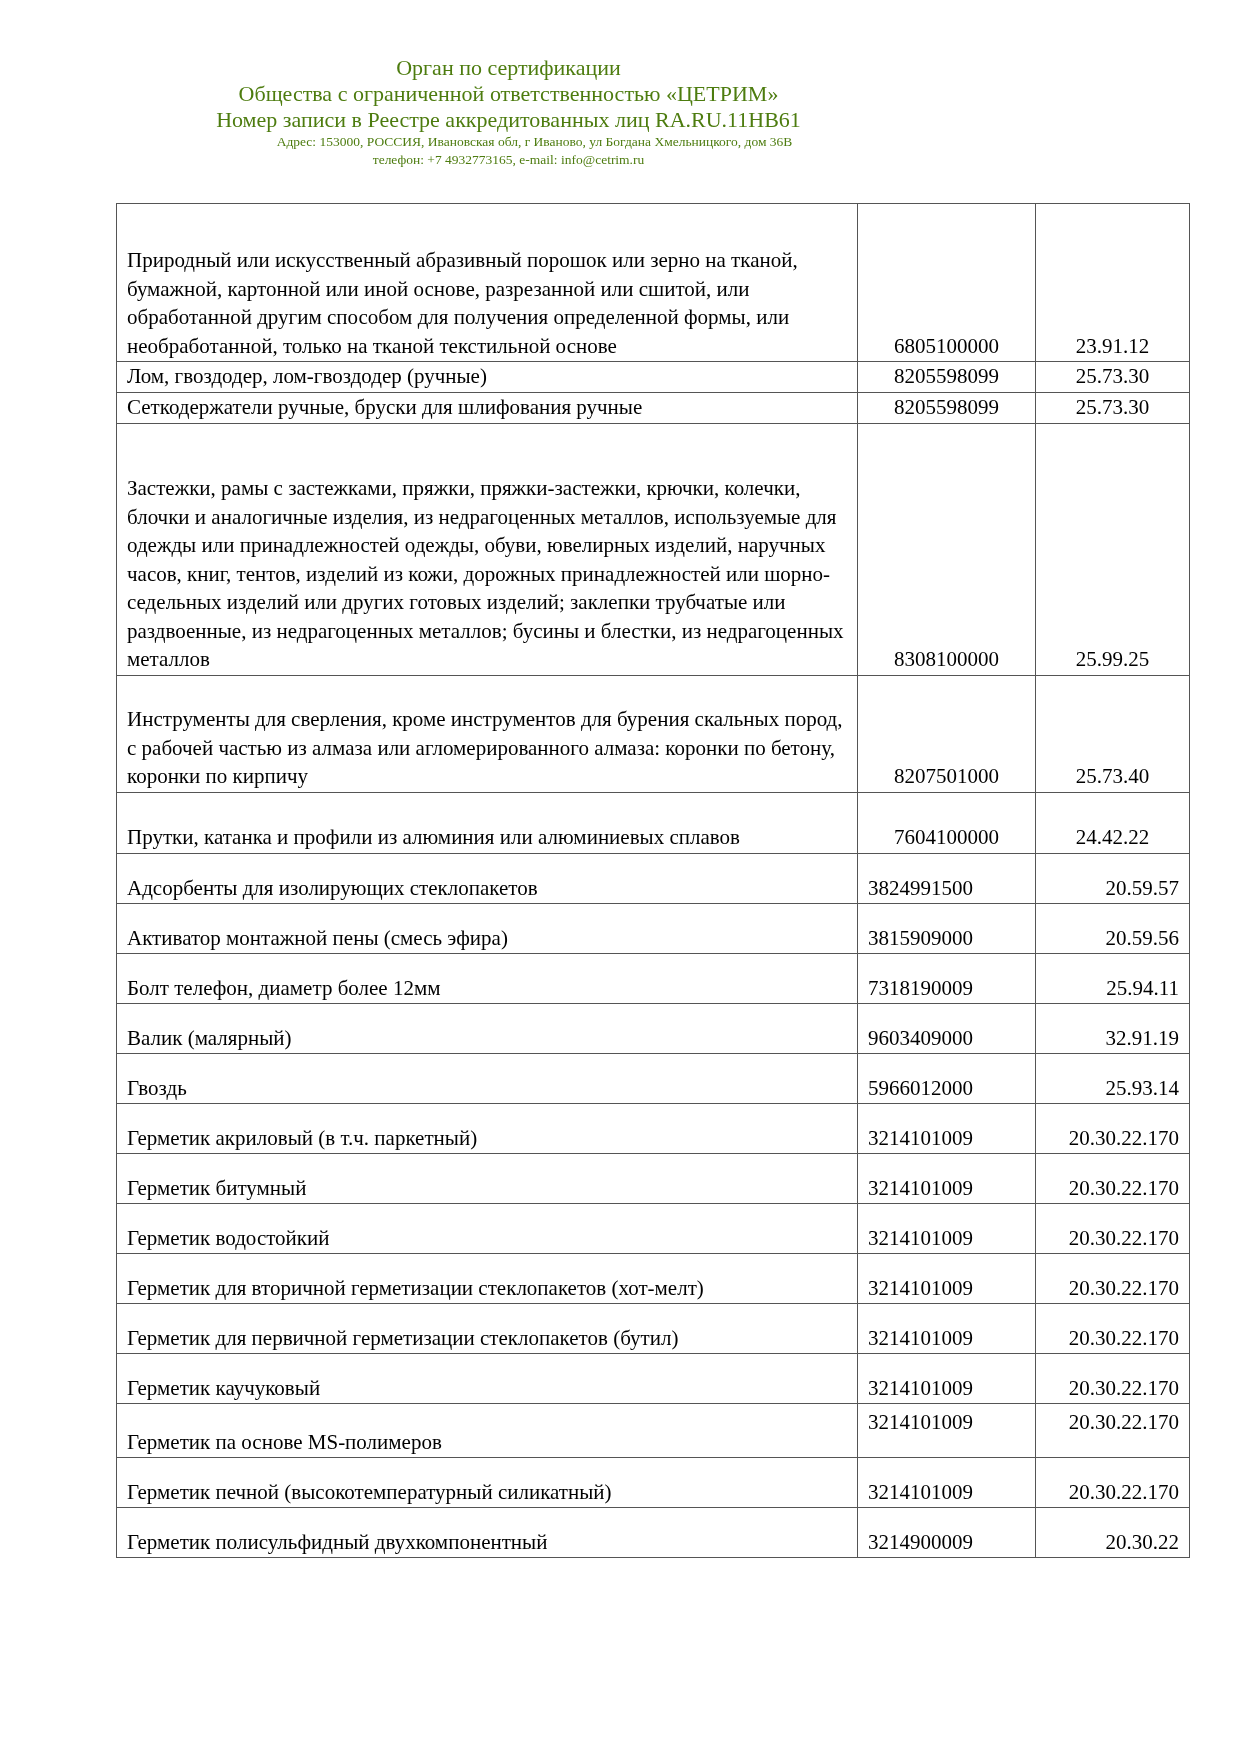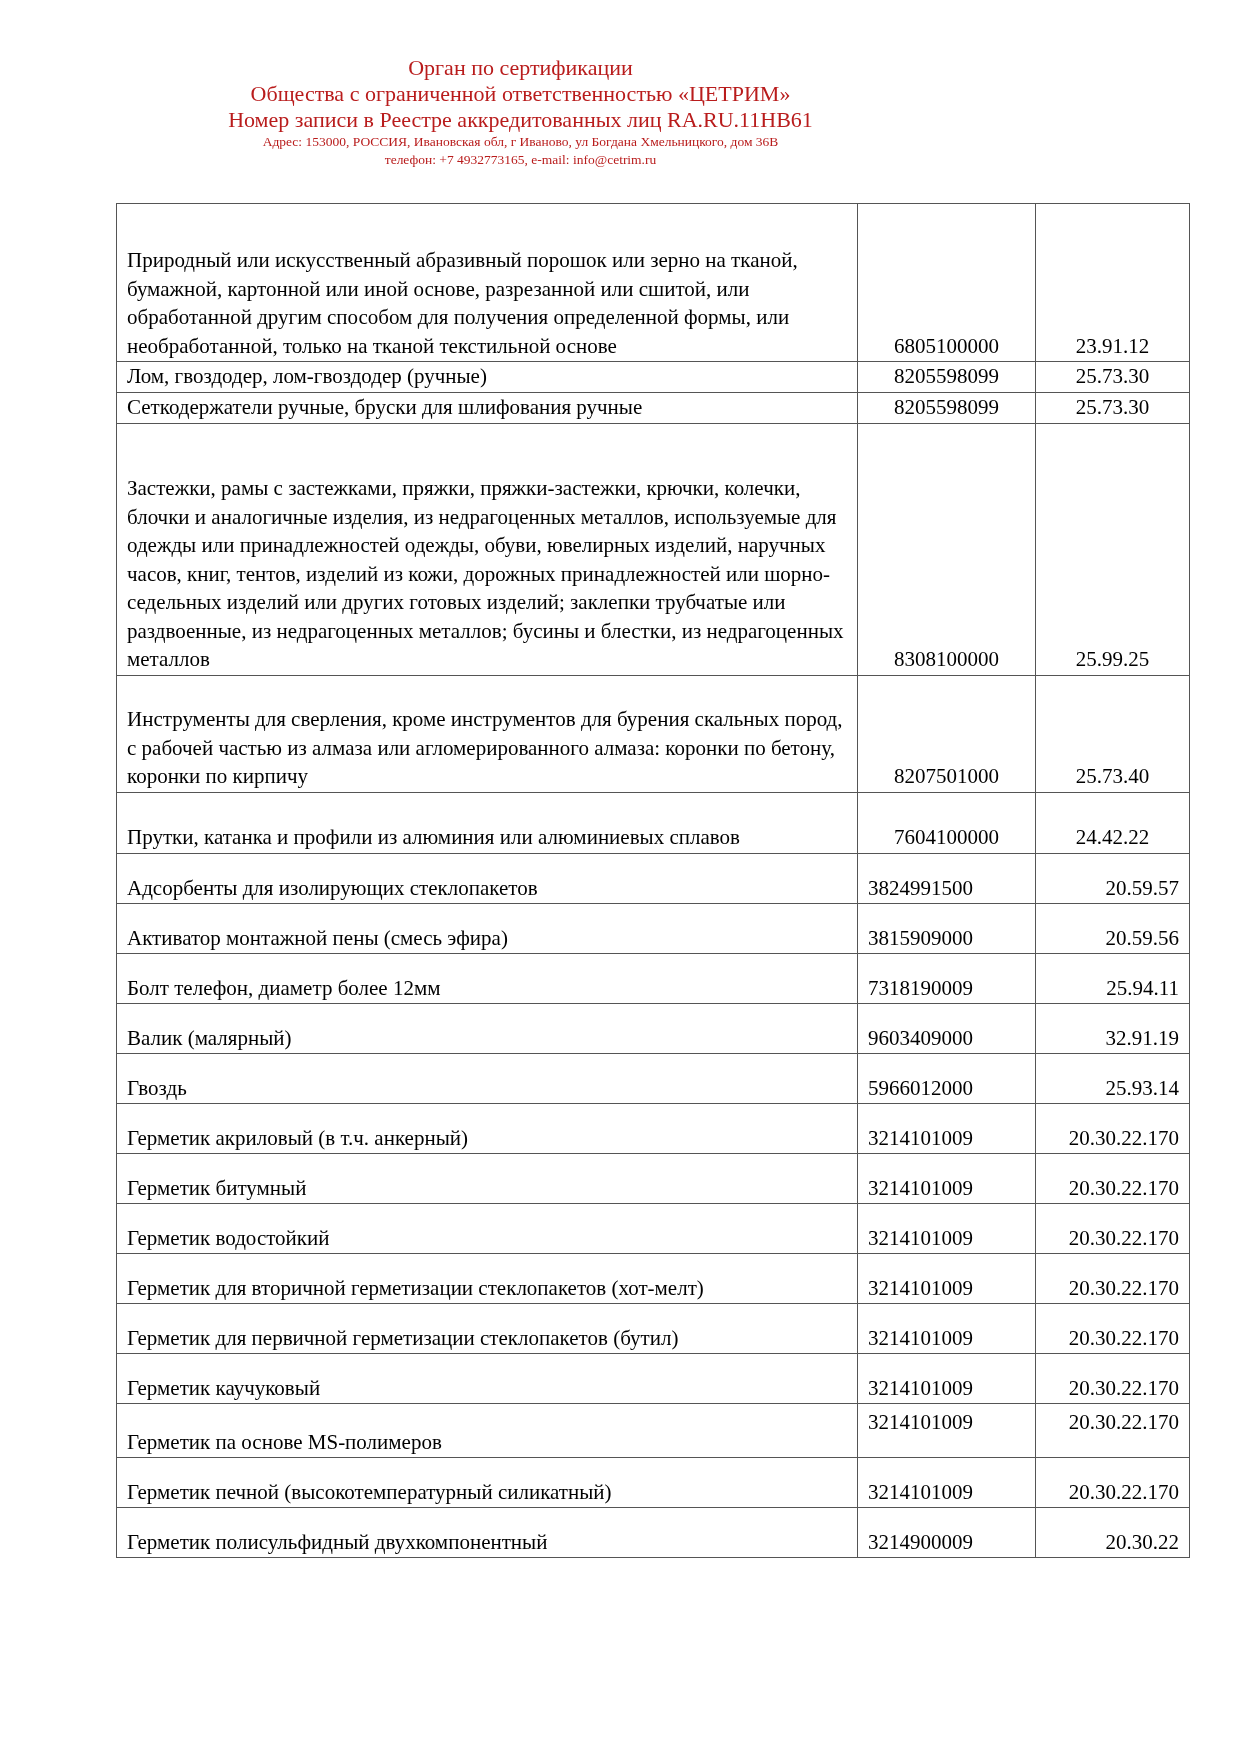--- a/index.html
+++ b/index.html
@@ -1,18 +1,18 @@
 <!DOCTYPE html>
 <html><head>
   <meta charset="utf-8">
   <style>
     html, body { margin:0; padding:0; background:#ffffff; }
     body { width:1241px; height:1755px; position:relative; overflow:hidden;
            font-family:"Liberation Serif", "DejaVu Serif", serif; color:#000; }
-    .hdr { position:absolute; left:12px; width:1017px; text-align:center; color:#b91c1c; white-space:nowrap; }
+    .hdr { position:absolute; left:0; width:1017px; text-align:center; color:#4d7c0f; white-space:nowrap; }
     .hdr.big { font-size:22px; line-height:26px; }
     .hdr.small { font-size:13.5px; line-height:16px; }
     table.doc { position:absolute; left:116px; top:203px; border-collapse:collapse; table-layout:fixed; width:1073px; }
     table.doc td { border:1.5px solid #555; padding:0 10px 1px 10px; font-size:21px; line-height:28.5px; vertical-align:bottom; }
     td.c1 { width:720px; }
     td.c2 { width:157px; }
     td.c3 { width:133px; }
     tr.top td.c2, tr.top td.c3 { text-align:center; }
     tr.simple td { height:49px; padding-bottom:0; }
     tr.simple td.c2 { text-align:left; padding-right:10px; }
@@ -20,21 +20,21 @@
     tr.ms td.c2, tr.ms td.c3 { vertical-align:top; padding-top:4px; }
     td.pad-top { padding-top:26px;margin-left:28px; }
   </style>
 </head>
 <body>
 
 <div>
   <div class="hdr big" style="top:55px;">Орган по сертификации</div>
   <div class="hdr big" style="top:81px;">Общества с ограниченной ответственностью «ЦЕТРИМ»</div>
   <div class="hdr big" style="top:107px;">Номер записи в Реестре аккредитованных лиц RA.RU.11НВ61</div>
-  <div class="hdr small" style="top:134px;">Адрес: 153000, РОССИЯ, Ивановская обл, г Иваново, ул Богдана Хмельницкого, дом 36В</div>
+  <div class="hdr small" style="top:134px;padding-left:26px;">Адрес: 153000, РОССИЯ, Ивановская обл, г Иваново, ул Богдана Хмельницкого, дом 36В</div>
   <div class="hdr small" style="top:152px;">телефон: +7 4932773165, e-mail: info@cetrim.ru</div>
 </div>
 
 <table class="doc">
   <tbody>
     <tr class="top" style="height:158px;">
       <td class="c1 pad-top">Природный или искусственный абразивный порошок или зерно на тканой, бумажной, картонной или иной основе, разрезанной или сшитой, или обработанной другим способом для получения определенной формы, или необработанной, только на тканой текстильной основе</td>
       <td class="c2">6805100000</td>
       <td class="c3">23.91.12</td>
     </tr>
@@ -82,21 +82,21 @@
       <td class="c1">Валик (малярный)</td>
       <td class="c2">9603409000</td>
       <td class="c3">32.91.19</td>
     </tr>
     <tr class="simple">
       <td class="c1">Гвоздь</td>
       <td class="c2">5966012000</td>
       <td class="c3">25.93.14</td>
     </tr>
     <tr class="simple">
-      <td class="c1">Герметик акриловый (в т.ч. анкерный)</td>
+      <td class="c1">Герметик акриловый (в т.ч. паркетный)</td>
       <td class="c2">3214101009</td>
       <td class="c3">20.30.22.170</td>
     </tr>
     <tr class="simple">
       <td class="c1">Герметик битумный</td>
       <td class="c2">3214101009</td>
       <td class="c3">20.30.22.170</td>
     </tr>
     <tr class="simple">
       <td class="c1">Герметик водостойкий</td>

